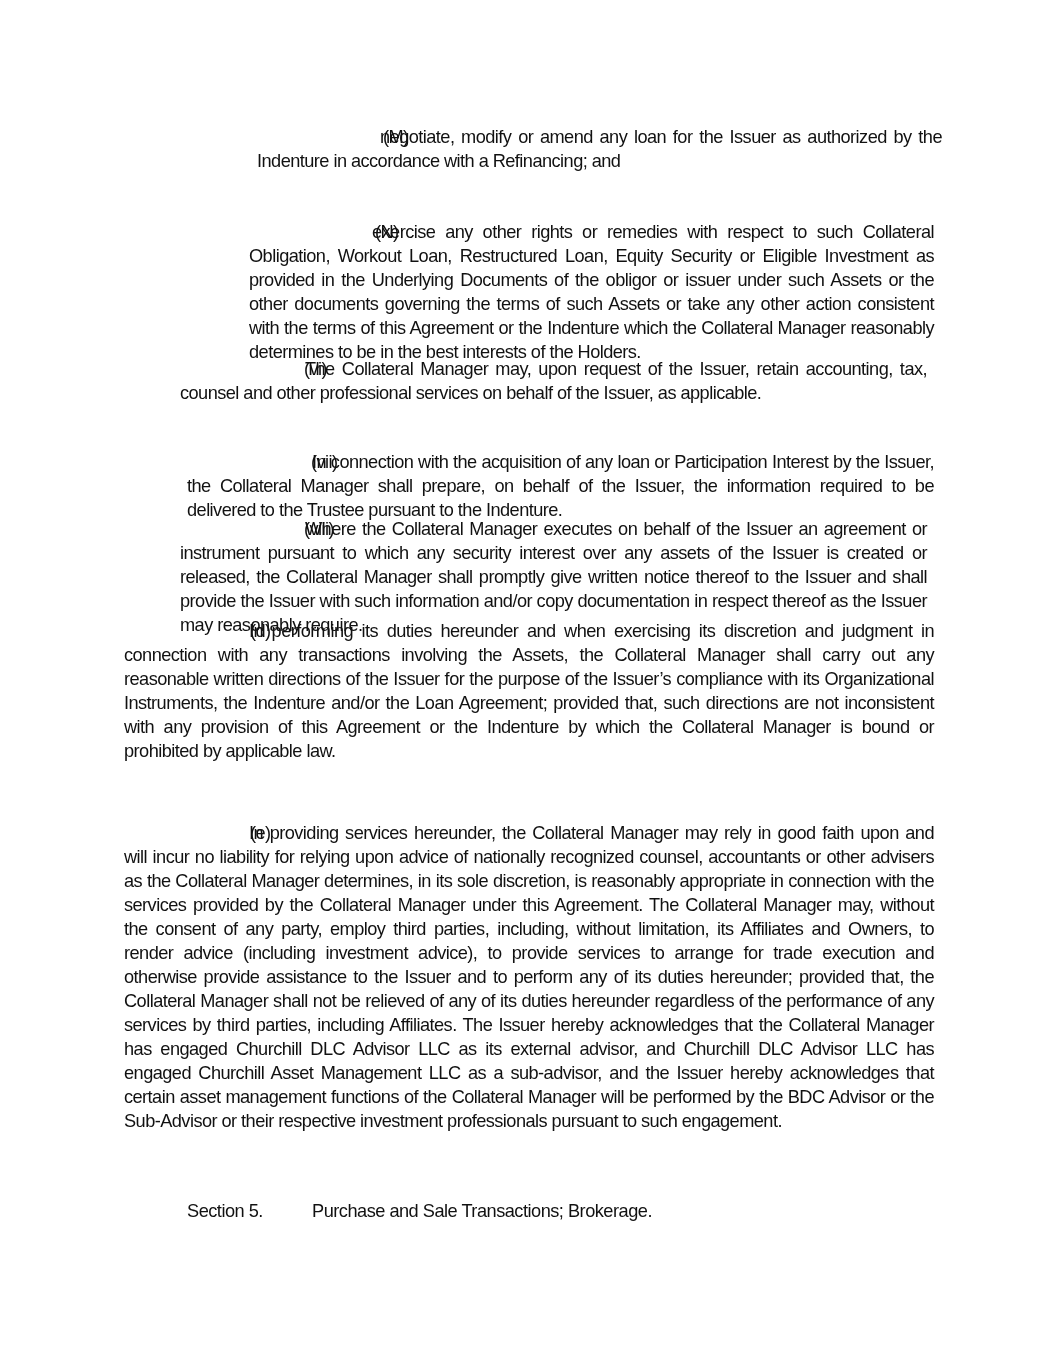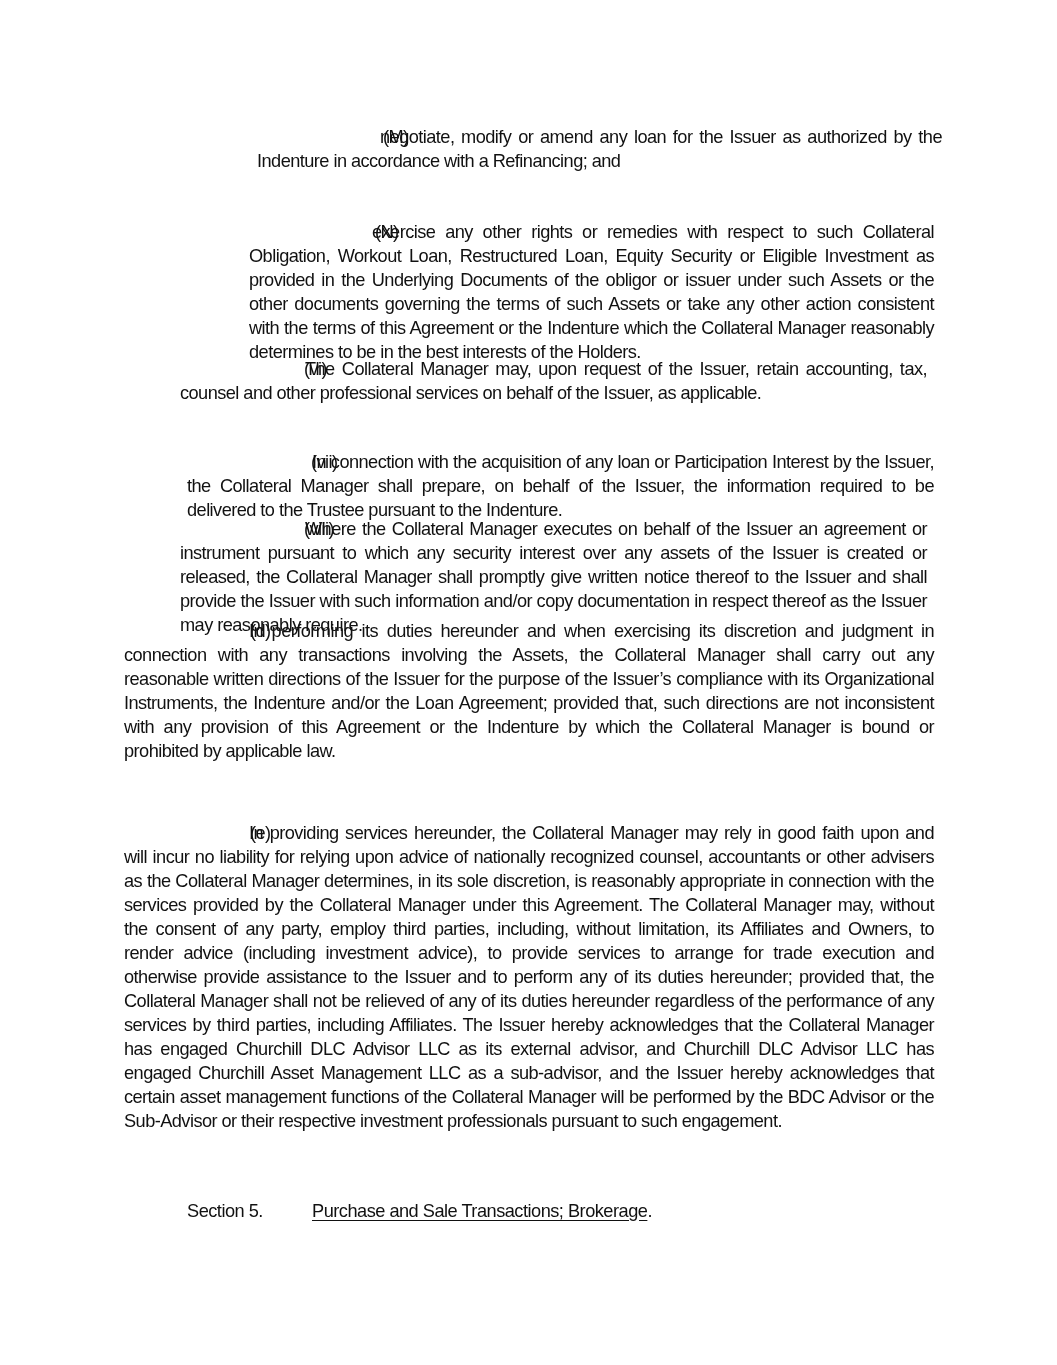--- a/index.html
+++ b/index.html
@@ -13,21 +13,21 @@
   }
   .para {
     position: absolute;
     text-align: justify;
     text-align-last: left;
     letter-spacing: -0.55px;
     word-spacing: 0px;
     transform-origin: left top;
   }
   .marker { display: inline-block; }
-  .u { text-decoration: underline; text-underline-offset: 3px; }
+  .u { text-underline-offset: 3px; }
   .section-line { position: absolute; letter-spacing: -0.5px; }
 </style>
 </head>
 <body>
 
 <div class="page">
 
   <div class="para" style="left:257px; top:125px; width:685px; text-indent:63px;">
     <span class="marker" style="width:60px;">(M)</span><span>negotiate, modify or amend any loan for the Issuer as authorized by the Indenture in accordance with a Refinancing; and</span>
   </div>

